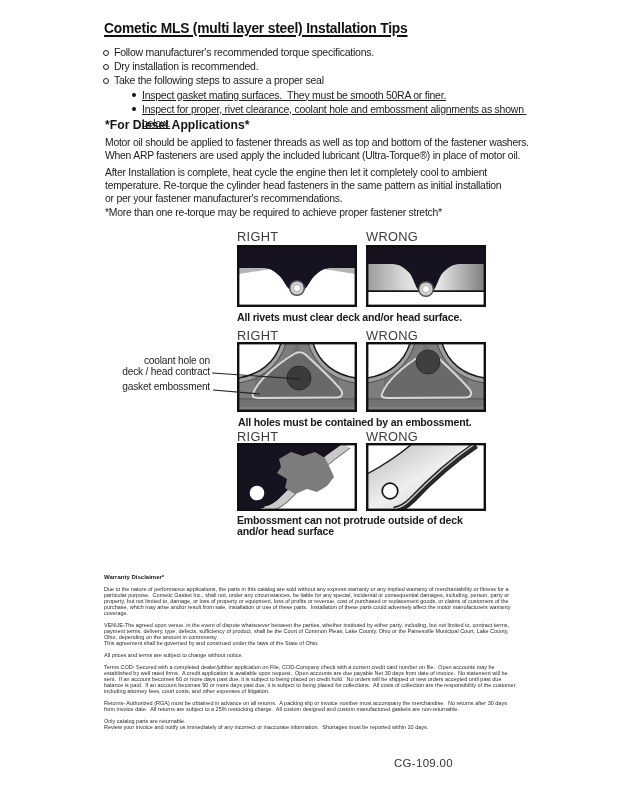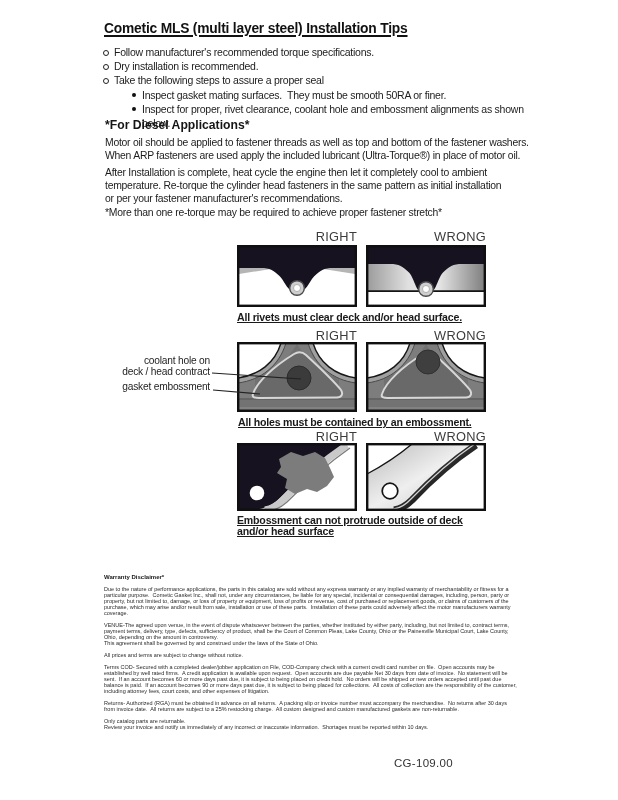--- a/index.html
+++ b/index.html
@@ -12,35 +12,35 @@
   .page-title {
     position:absolute; left:104px; top:21px; font-size:13.8px; font-weight:700;
     letter-spacing:-0.2px; text-decoration:underline; text-decoration-thickness:1.5px;
     text-underline-offset:2px; color:#111;
   }
   .tips { position:absolute; left:103px; top:45px; width:450px; list-style:none;
     font-size:10.5px; line-height:14.2px; letter-spacing:-0.25px; font-weight:500; }
   .tips li { position:relative; padding-left:11px; }
   .tips li.lvl1::before { content:""; position:absolute; left:0; top:4.5px; width:4px; height:4px;
     border:1px solid #222; border-radius:50%; }
-  .tips li.lvl2 { margin-left:28px; }
+  .tips li.lvl2 { margin-left:28px;text-decoration:underline; }
   .tips li.lvl2::before { content:""; position:absolute; left:1px; top:5.5px; width:3.8px; height:3.8px;
     background:#111; border-radius:50%; }
   .h2 { position:absolute; left:105px; top:118px; font-size:12.2px; font-weight:700; color:#151515; }
   .para { position:absolute; left:105px; width:440px; font-size:10.4px; line-height:13.2px;
     letter-spacing:-0.25px; font-weight:500; }
   .p1 { top:136px; } .p2 { top:166px; } .pnote { top:206px; }
-  .rw-label { position:absolute; width:120px; text-align:right; font-size:12.8px;
+  .rw-label { position:absolute; width:120px; text-align:left; font-size:12.8px;
     color:#3c3c3c; letter-spacing:0.3px; font-weight:500; }
   .dbox { position:absolute; width:120px; display:block; }
   .colL { left:237px; } .colR { left:366px; }
   .row1 .rw-label { top:229px; } .row1 .dbox { top:245px; height:62px; }
   .row2 .rw-label { top:328px; } .row2 .dbox { top:342px; height:70px; }
   .row3 .rw-label { top:429px; } .row3 .dbox { top:443px; height:68px; }
-  .caption { position:absolute; font-size:10.6px; font-weight:600; letter-spacing:-0.2px; color:#1a1a1a;text-decoration:underline; }
+  .caption { position:absolute; font-size:10.6px; font-weight:600; letter-spacing:-0.2px; color:#1a1a1a; }
   .cap1 { left:237px; top:311px; } .cap2 { left:238px; top:416px; }
   .cap3a { left:237px; top:514px;text-align:center; } .cap3b { left:237px; top:525px; }
   .anno { position:absolute; width:115px; left:95px; text-align:right; font-size:10.2px;
     line-height:11px; letter-spacing:-0.2px; color:#1e1e1e; font-weight:500; }
   .anno1 { top:355px; } .anno2 { top:381px; }
   .leader-svg { position:absolute; left:205px; top:348px; width:110px; height:52px; }
   .legal { position:absolute; left:104px; top:574px; width:415px; font-size:5.5px;
     line-height:6.15px; color:#2b2b2b; }
   .legal .lhead { font-size:6px; font-weight:700; color:#181818; margin-bottom:5.5px; }
   .legal p { margin:0; }

